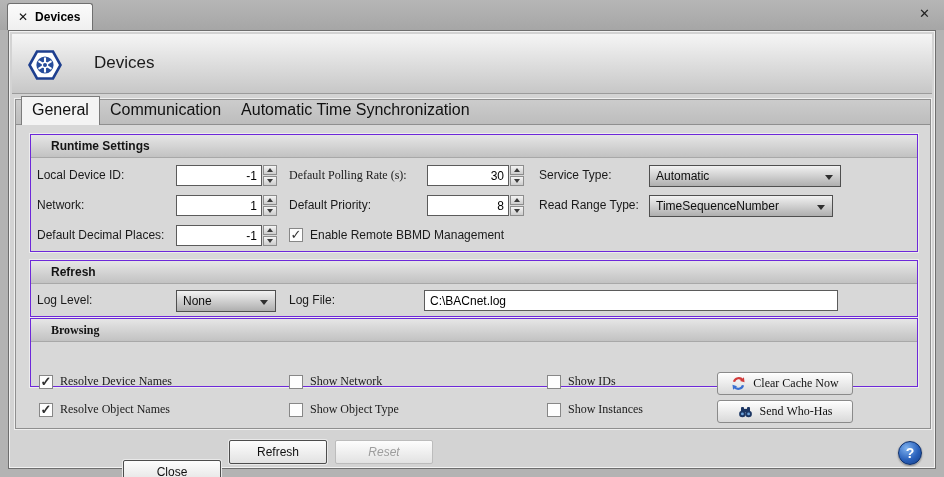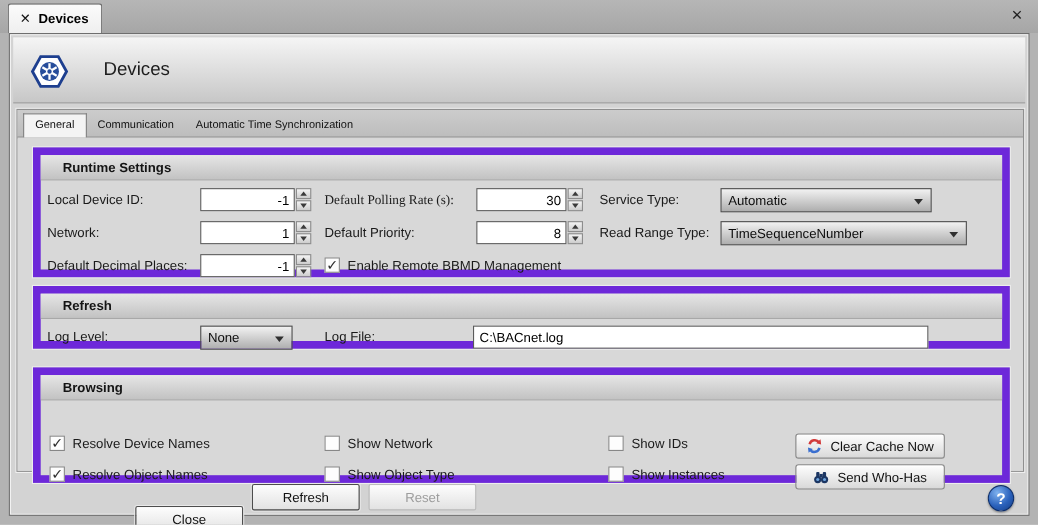--- a/index.html
+++ b/index.html
@@ -16,26 +16,26 @@
   
   .window { position:absolute; left:8px; top:30px; width:928px; height:439px; background:#d3d3d3; border:1px solid #6e6e6e; box-shadow:inset 0 0 0 1px #f2f2f2; }
 
   .header { position:absolute; left:3px; right:3px; top:3px; height:60px; background:linear-gradient(#f5f5f5,#c7c7c7); border-bottom:1px solid #9b9b9b; }
   .header .title { position:absolute; left:82px; top:19px; font-size:17px; color:#1c1c1c; }
   .hexicon { position:absolute; left:16px; top:14px; width:34px; height:34px; }
 
   
   .content { position:absolute; left:6px; top:68px; width:916px; height:330px; border:1px solid #8f8f8f; background:#d8d8d8; box-shadow:0 0 0 1px #efefef; }
   .tabstrip { position:absolute; left:0; top:0; right:0; height:25px; background:linear-gradient(#cccccc,#bdbdbd); border-bottom:1px solid #8f8f8f; display:flex; align-items:flex-end; padding-left:5px; }
-  .tab { font-size:10px; color:#111; padding:4px 10px 5px 10px; position:relative; }
+  .tab { font-size:16px; color:#111; padding:4px 10px 5px 10px; position:relative; }
   .tab.active { background:#f4f4f4; border:1px solid #7c7c7c; border-bottom:none; margin-bottom:-1px; z-index:2; padding-bottom:6px; }
   .tabcontent { position:absolute; left:0; right:0; top:26px; bottom:0; background:#d8d8d8; }
 
   
-  .groupbox { position:absolute; left:14px; width:888px; border:7px solid #6d28d9; box-shadow:0 0 0 1px #ededed; background:#d8d8d8; }
+  .groupbox { position:absolute; left:14px; width:888px; border:1px solid #6d28d9; box-shadow:0 0 0 1px #ededed; background:#d8d8d8; }
   .groupbox .gb-header { height:23px; background:linear-gradient(#e6e6e6,#c2c2c2); border-bottom:1px solid #a8a8a8; display:flex; align-items:center; padding-left:20px; font-size:12px; font-weight:bold; color:#141414; }
   .gb-body { position:relative; }
 
   .lbl { position:absolute; font-size:12px; color:#1a1a1a; white-space:nowrap; line-height:20px; }
 
   
   .numwrap { position:absolute; display:flex; }
   .numinput { width:86px; height:21px; background:#fff; border:1px solid #5b5b5b; font-size:12px; text-align:right; padding:0 4px; color:#000; font-family:"Liberation Sans",sans-serif; }
   .spinner { display:flex; flex-direction:column; margin-left:1px; justify-content:space-between; height:21px; }
   .spinbtn { width:14px; height:10px; background:linear-gradient(#f4f4f4,#cdcdcd); border:1px solid #8d8d8d; display:flex; align-items:center; justify-content:center; }
@@ -156,21 +156,21 @@
               <span class="spinner">
                 <span class="spinbtn">
                     <span class="tri-up"></span>
                   </span>
                 <span class="spinbtn">
                     <span class="tri-dn"></span>
                   </span>
               </span>
             </div>
             <span class="lbl" style="left:508px; top:37px;">Read Range Type:</span>
-            <div class="dropdown" style="left:618px; top:37px; width:224px;">
+            <div class="dropdown" style="left:618px; top:37px; width:184px;">
               <span>TimeSequenceNumber</span>
               <span class="dd-arrow"></span>
             </div>
 
             <span class="lbl" style="left:6px; top:67px;">Default Decimal Places:</span>
             <div class="numwrap" style="left:145px; top:67px;">
               <input class="numinput" value="-1" style="">
               <span class="spinner">
                 <span class="spinbtn">
                     <span class="tri-up"></span>
@@ -184,32 +184,32 @@
               <span class="checkbox checked">✓</span>
               <span class="cb-label">Enable Remote BBMD Management</span>
             </div>
           </div>
         </div>
 
         <div class="groupbox" style="top:134px; height:57px;">
           <div class="gb-header">Refresh</div>
           <div class="gb-body">
             <span class="lbl" style="left:6px; top:6px;">Log Level:</span>
-            <div class="dropdown" style="left:145px; top:6px; width:84px;">
+            <div class="dropdown" style="left:145px; top:6px; width:100px;">
               <span>None</span>
               <span class="dd-arrow"></span>
             </div>
             <span class="lbl" style="left:258px; top:6px;">Log File:</span>
             <div class="textinput" style="left:393px; top:6px; width:414px;">
               <span>C:\BACnet.log</span>
             </div>
           </div>
         </div>
 
-        <div class="groupbox" style="top:208px; height:105px;">
+        <div class="groupbox" style="top:192px; height:69px;font-family:Liberation Serif, serif;">
           <div class="gb-header">Browsing</div>
           <div class="gb-body">
             <div class="cbrow" style="left:8px; top:32px;">
               <span class="checkbox checked">✓</span>
               <span class="cb-label">Resolve Device Names</span>
             </div>
             <div class="cbrow" style="left:8px; top:60px;">
               <span class="checkbox checked">✓</span>
               <span class="cb-label">Resolve Object Names</span>
             </div>
@@ -256,19 +256,19 @@
 
       </div>
     </div>
 
     <div class="footer-btn primary" style="left:114px; width:98px; top:429px;justify-content:center;">
       <span>Close</span>
     </div>
     <div class="footer-btn primary" style="left:220px; width:98px; top:409px;">
       <span>Refresh</span>
     </div>
-    <div class="footer-btn disabled" style="left:326px; width:98px; top:409px;">
+    <div class="footer-btn disabled" style="left:326px; width:98px; top:409px;font-style:italic;">
       <span>Reset</span>
     </div>
     <div class="help" style="top:410px;">?</div>
 
   </div>
 </div>
 
 </body></html>

